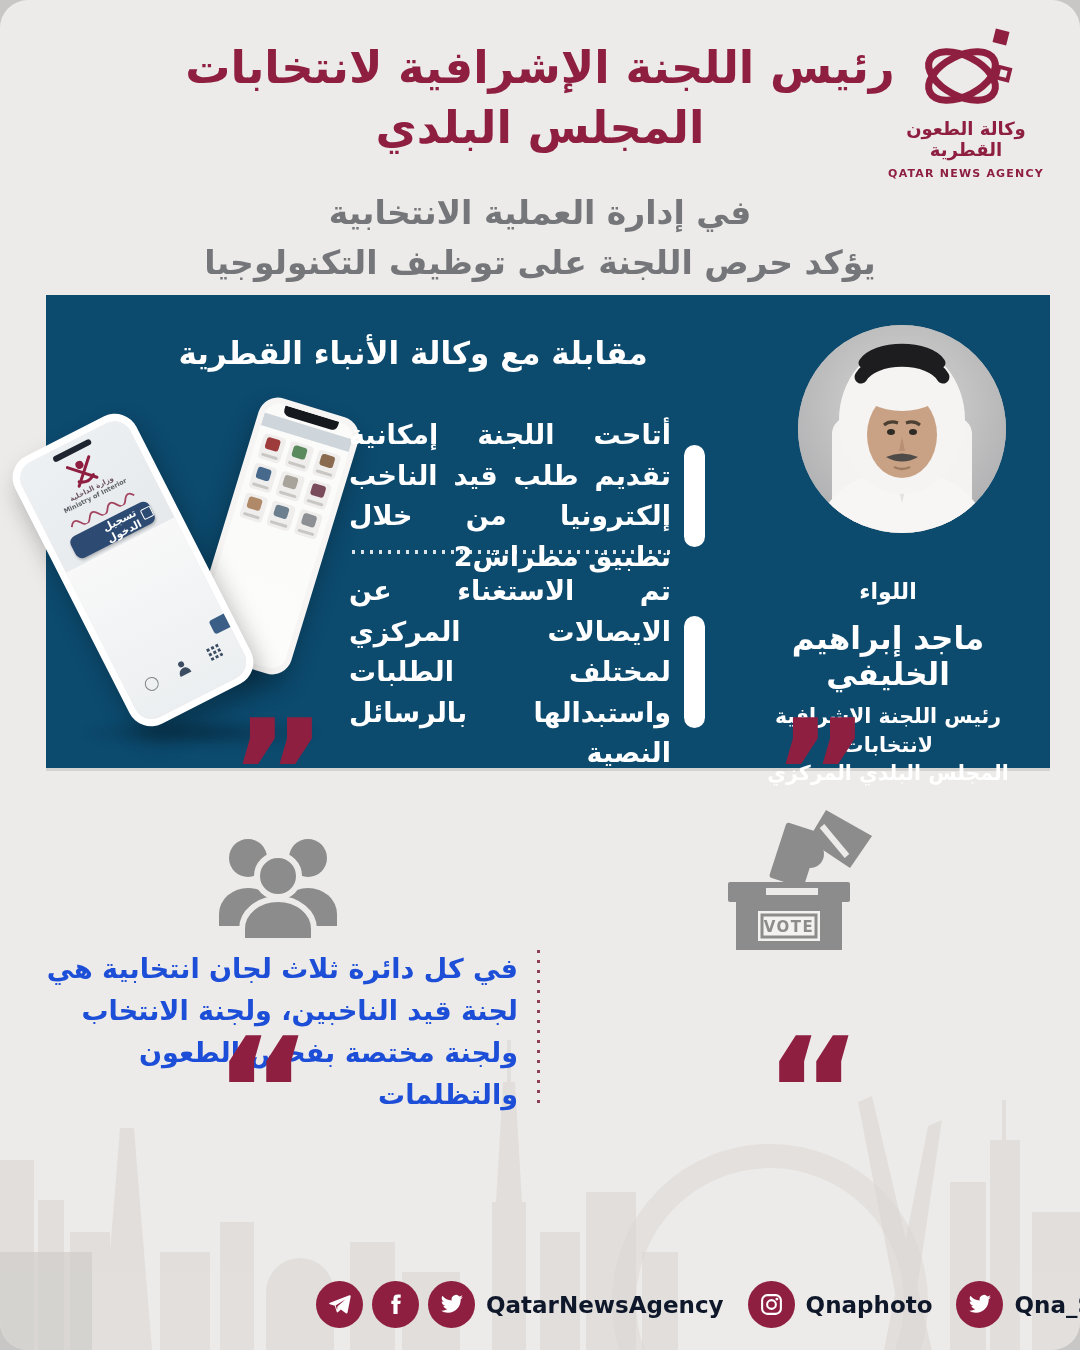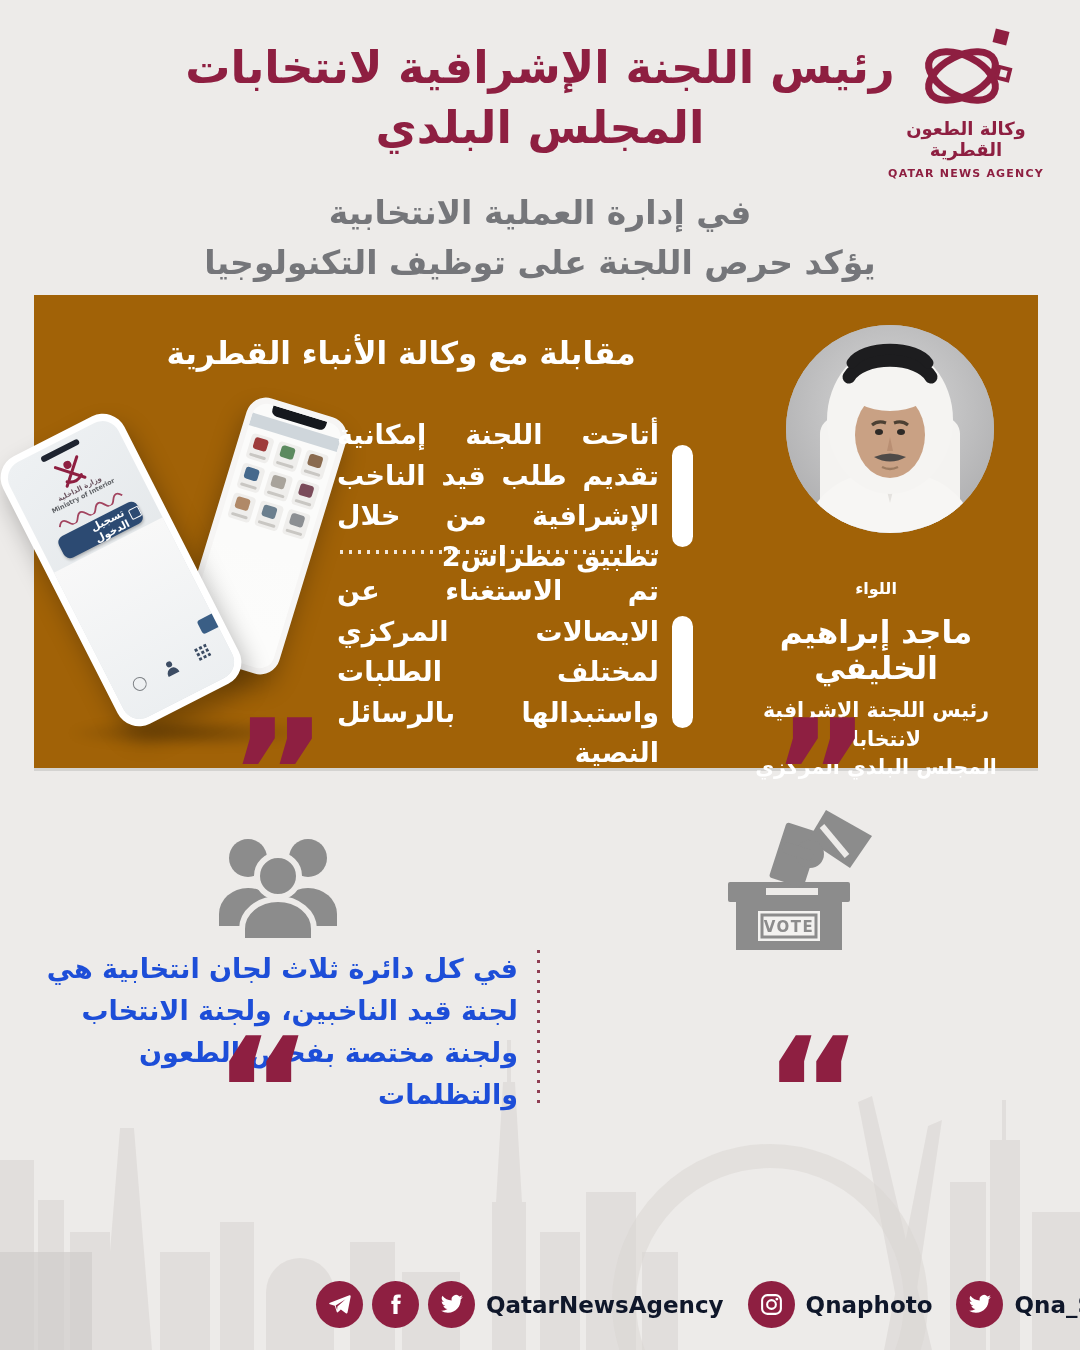--- a/index.html
+++ b/index.html
@@ -1,49 +1,49 @@
 <!DOCTYPE html>
 <html><head>
 <meta charset="utf-8">
 <style>
   html,body{margin:0;padding:0;background:#c9c7c5;}
   .canvas{position:relative;width:1080px;height:1350px;background:#edebe9;overflow:hidden;
-          font-family:"DejaVu Sans",sans-serif;}
+          font-family:"DejaVu Sans",sans-serif;border-radius:28px;}
   .abs{position:absolute;}
 
   
   .main-title{left:100px;top:38px;width:880px;text-align:center;color:#8e1f41;
               font-weight:bold;font-size:45px;line-height:1.33;direction:rtl;}
   .subtitle{left:100px;top:188px;width:880px;text-align:center;color:#75767a;
             font-weight:bold;font-size:33px;line-height:1.5;direction:rtl;}
   .qna-logo{right:24px;top:24px;width:180px;text-align:center;}
   .qna-logo svg{display:block;margin:0 auto;}
   .logo-ar{color:#8e1f41;font-weight:bold;font-size:18px;margin-top:2px;direction:rtl;}
   .logo-en{color:#8e1f41;font-weight:bold;font-size:11px;letter-spacing:1.2px;margin-top:7px;}
 
   
-  .panel{left:34px;top:295px;width:1004px;height:473px;background:#a16207;
+  .panel{left:46px;top:295px;width:1004px;height:473px;background:#0c4a6e;
          box-shadow:0 3px 0 rgba(0,0,0,.10);}
   .panel-heading{position:absolute;left:112px;top:40px;width:510px;text-align:center;
                  color:#fff;font-weight:bold;font-size:31px;direction:rtl;}
   .bullet{position:absolute;display:flex;align-items:center;gap:13px;}
   .bullet p{margin:0;width:322px;direction:rtl;text-align:justify;text-align-last:right;
             color:#fff;font-weight:bold;font-size:27px;line-height:1.5;}
   .q-bar{width:21px;border-radius:12px;background:#fff;flex:0 0 auto;}
   .bullet-1{left:303px;top:120px;}
   .bullet-1 .q-bar{height:102px;}
   .bullet-2{left:303px;top:276px;}
   .bullet-2 .q-bar{height:112px;}
   .dotted-sep{position:absolute;left:306px;top:255px;width:318px;height:4px;
      background:repeating-linear-gradient(90deg,rgba(255,255,255,.85) 0 3px,transparent 3px 9px);}
 
   .portrait{position:absolute;left:752px;top:30px;width:208px;height:208px;border-radius:50%;
             overflow:hidden;background:#b9b9bb;}
   .person{position:absolute;left:692px;top:284px;width:300px;text-align:center;color:#fff;direction:rtl;}
-  .rank{font-size:16px;font-weight:bold;}
+  .rank{font-size:22px;font-weight:bold;}
   .pname{font-size:31px;font-weight:bold;margin-top:16px;}
   .ptitle{font-size:20.5px;font-weight:bold;line-height:1.4;margin-top:10px;}
 
   
   .phones{position:absolute;left:5px;top:95px;width:310px;height:360px;}
   .phone{position:absolute;background:#fff;box-shadow:0 14px 24px rgba(0,0,0,.28);}
   .phone-shadow{position:absolute;left:28px;top:328px;width:244px;height:30px;
      background:radial-gradient(ellipse,rgba(0,0,0,.30),transparent 70%);filter:blur(4px);}
   .phone-back{left:172px;top:12px;width:104px;height:268px;border-radius:20px;
               transform:rotate(17deg);background:#f6f5f4;}
@@ -222,21 +222,21 @@
               <span class="help-dot"></span>
               <span class="person-glyph"></span>
               <span class="grid-glyph"></span>
             </div>
           </div>
         </div>
       </div>
     </div>
 
     <div class="bullet bullet-1">
-      <p>أتاحت اللجنة إمكانية تقديم طلب قيد الناخب الإشرافية من خلال تطبيق مطراش2</p>
+      <p>أتاحت اللجنة إمكانية تقديم طلب قيد الناخب إلكترونيا من خلال تطبيق مطراش2</p>
       <span class="q-bar"></span>
     </div>
 
     <div class="dotted-sep"></div>
 
     <div class="bullet bullet-2">
       <p>تم الاستغناء عن الايصالات المركزي لمختلف الطلبات واستبدالها بالرسائل النصية</p>
       <span class="q-bar"></span>
     </div>
 

